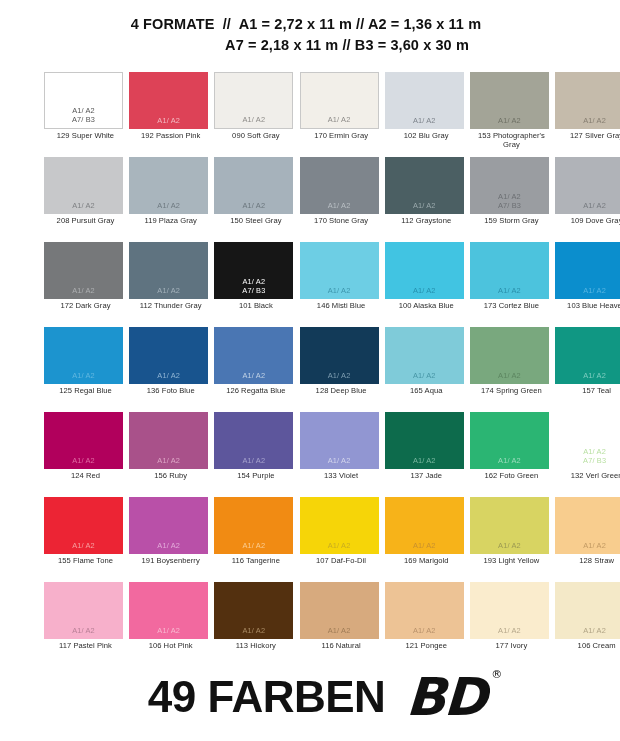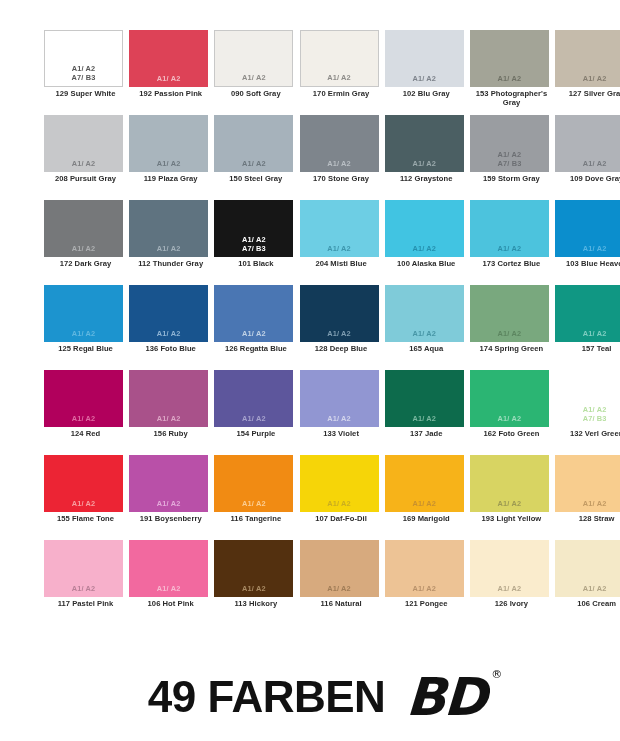--- a/index.html
+++ b/index.html
@@ -45,21 +45,20 @@
   .grid {
     margin: 0 auto;
     padding-top: 16px;
     width: 596px;
     display: grid;
     grid-template-columns: repeat(7, 85.2px);
     grid-auto-rows: 85px;
     justify-content: start;
     padding-left: 32px;
     box-sizing: border-box;
-    font-weight: bold;
   }
 
   .cell {
     width: 85.2px;
     height: 85px;
     position: relative;
   }
 
   .chip {
     width: 79px;
@@ -140,20 +139,22 @@
     font-weight: normal;
     font-family: "DejaVu Sans", sans-serif;
   }
 </style>
 </head>
 <body>
 
 <div class="page">
 
   <div class="header">
+    <div class="header-line line1">4 FORMATE  //  A1 = 2,72 x 11 m // A2 = 1,36 x 11 m</div>
+    <div class="header-line line2">A7 = 2,18 x 11 m // B3 = 3,60 x 30 m</div>
   </div>
 
   <div class="grid" id="swatch-grid">
       <div class="cell">
         <div class="chip outlined" style="background: rgb(255, 255, 255);">
           <div class="chip-formats" style="color: rgb(85, 85, 85);">A1/ A2
 A7/ B3</div>
         </div>
         <div class="chip-name">129 Super White</div>
       </div>
@@ -252,21 +253,21 @@
         <div class="chip" style="background: rgb(22, 22, 22);">
           <div class="chip-formats" style="color: rgb(255, 255, 255);">A1/ A2
 A7/ B3</div>
         </div>
         <div class="chip-name">101 Black</div>
       </div>
       <div class="cell">
         <div class="chip" style="background: rgb(109, 206, 228);">
           <div class="chip-formats" style="color: rgb(61, 150, 173);">A1/ A2</div>
         </div>
-        <div class="chip-name">204 Misti Blue</div>
+        <div class="chip-name">146 Misti Blue</div>
       </div>
       <div class="cell">
         <div class="chip" style="background: rgb(65, 196, 226);">
           <div class="chip-formats" style="color: rgb(36, 144, 174);">A1/ A2</div>
         </div>
         <div class="chip-name">100 Alaska Blue</div>
       </div>
       <div class="cell">
         <div class="chip" style="background: rgb(76, 195, 221);">
           <div class="chip-formats" style="color: rgb(42, 144, 171);">A1/ A2</div>
@@ -433,21 +434,21 @@
       <div class="cell">
         <div class="chip" style="background: rgb(237, 195, 149);">
           <div class="chip-formats" style="color: rgb(184, 145, 106);">A1/ A2</div>
         </div>
         <div class="chip-name">121 Pongee</div>
       </div>
       <div class="cell">
         <div class="chip" style="background: rgb(250, 236, 205);">
           <div class="chip-formats" style="color: rgb(182, 168, 139);">A1/ A2</div>
         </div>
-        <div class="chip-name">126 Ivory</div>
+        <div class="chip-name">177 Ivory</div>
       </div>
       <div class="cell">
         <div class="chip" style="background: rgb(244, 233, 200);">
           <div class="chip-formats" style="color: rgb(176, 164, 133);">A1/ A2</div>
         </div>
         <div class="chip-name">106 Cream</div>
       </div>
     </div>
 
   <div class="footer">

